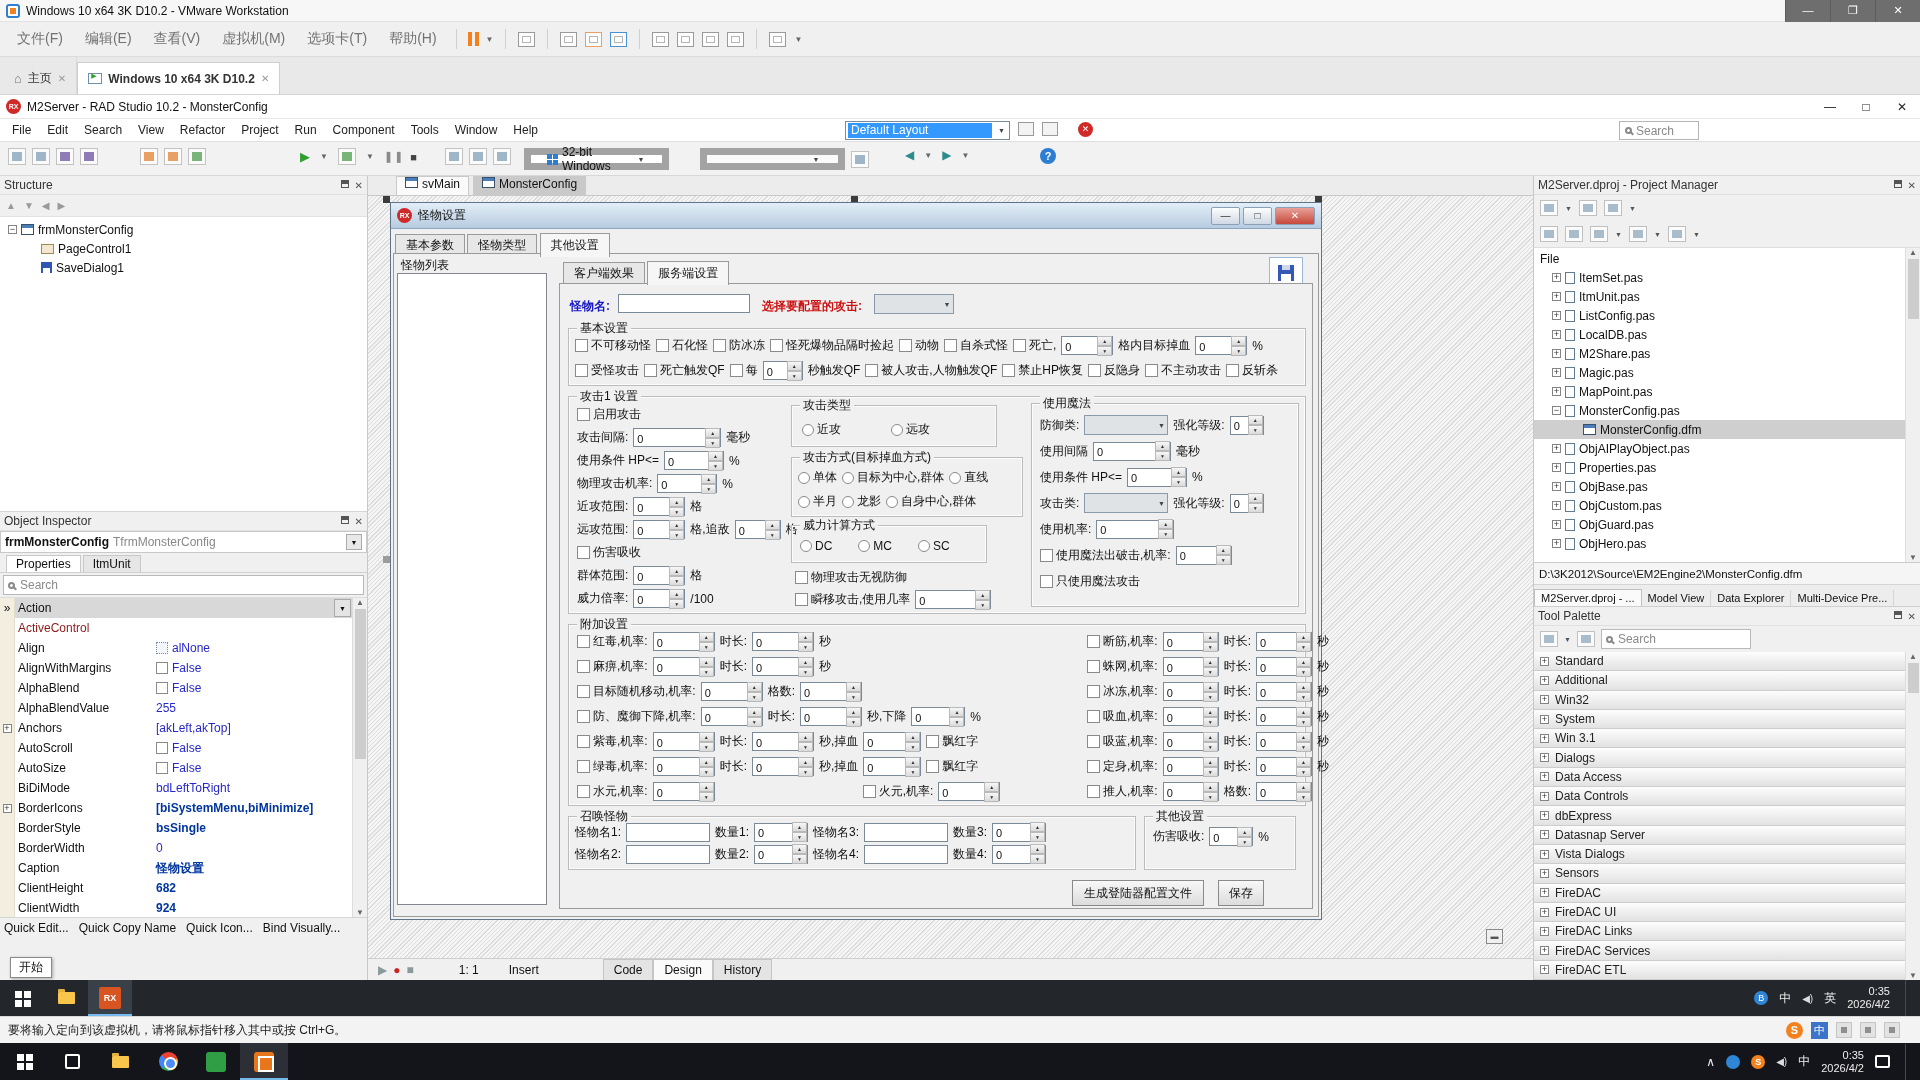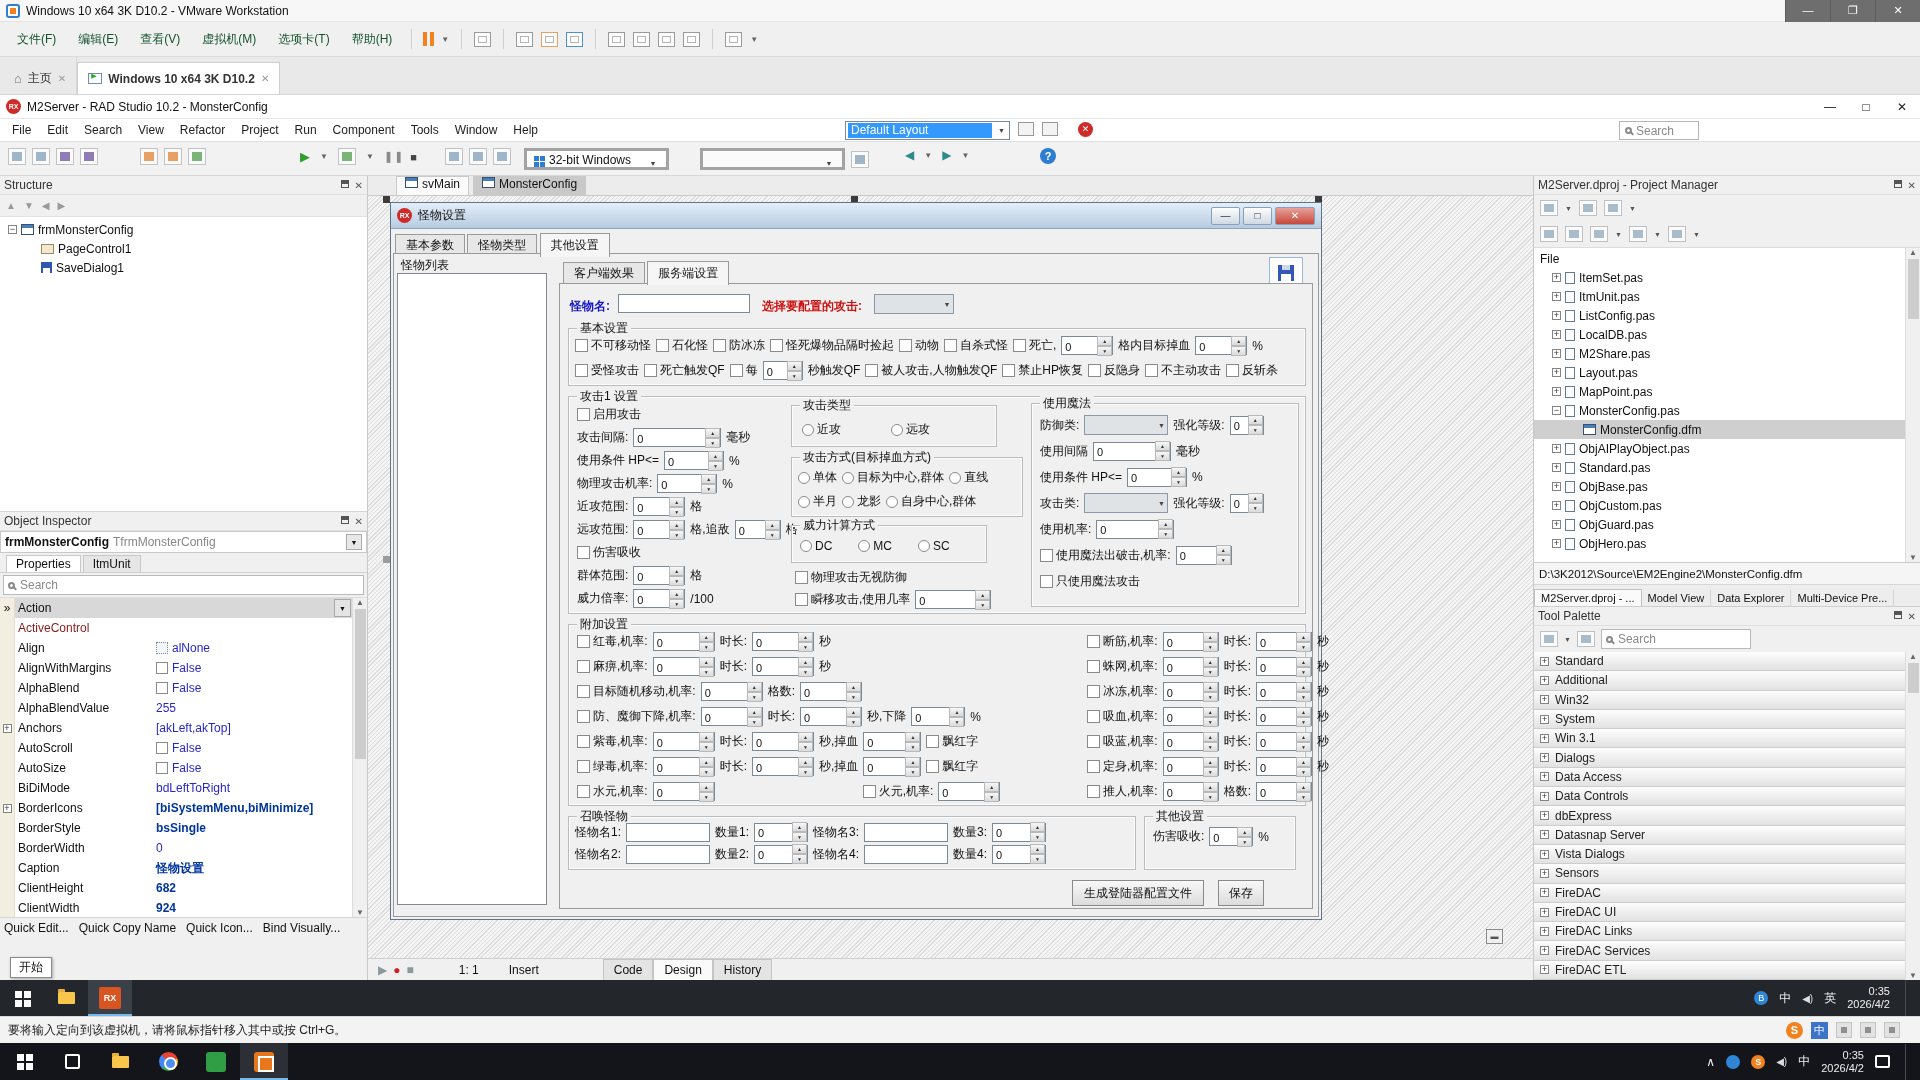--- a/index.html
+++ b/index.html
@@ -9,21 +9,21 @@
   .abs{position:absolute}
   .flex{display:flex;align-items:center}
   i{font-style:normal}
   
   .vmtitle{left:0;top:0;width:1920px;height:22px;background:#f7f7f7;border-bottom:1px solid #e3e3e3;display:flex;align-items:center;padding-left:6px;gap:6px}
   .vmlogo{width:14px;height:14px;border:2px solid #2f7ed0;border-radius:3px;background:#fff;position:relative}
   .vmlogo:after{content:"";position:absolute;left:2px;top:2px;width:6px;height:6px;background:#f38020}
   .winbtns{margin-left:auto;display:flex;height:22px}
   .wbtn{width:45px;height:22px;background:#6e6e6e;color:#fff;text-align:center;line-height:20px;font-size:11px;border-left:1px solid #5c5c5c}
   .vmmenu{left:0;top:22px;width:1920px;height:35px;background:#f0f0f0;display:flex;align-items:center;padding-left:6px;border-bottom:1px solid #dcdcdc}
-  .vmmenu .mi{padding:0 11px;font-size:12px;color:#14532d}
+  .vmmenu .mi{padding:0 11px;font-size:14px;color:#737373}
   .tool-sep{width:1px;height:20px;background:#d0d0d0;margin:0 8px}
   .pauseic{display:inline-flex;gap:3px;margin:0 3px}
   .pauseic i{width:4px;height:14px;background:#f3821e}
   .carat{font-size:8px;color:#666;margin:0 4px}
   .gico{width:17px;height:15px;border:1px solid #9a9a9a;background:#fdfdfd;margin:0 4px;position:relative}
   .gico.or{border-color:#e8a064}.gico.bl{border-color:#4b8fd4}
   .gico:after{content:"";position:absolute;left:3px;top:3px;right:3px;bottom:3px;border:1px solid #b5b5b5}
   .vmtabs{left:0;top:57px;width:1920px;height:38px;background:#e9e9e9;border-bottom:1px solid #d5d5d5;display:flex;align-items:flex-end;padding-left:4px}
   .vtab{height:32px;display:flex;align-items:center;gap:6px;padding:0 10px;color:#333}
   .vtab.act{background:#fff;border:1px solid #cfcfcf;border-bottom:none;font-weight:bold}
@@ -46,21 +46,21 @@
   .mag{width:7px;height:7px;border:2px solid #8a8a8a;border-radius:50%;position:relative;flex:none}
   .mag:after{content:"";position:absolute;width:5px;height:2px;background:#8a8a8a;right:-4px;bottom:-2px;transform:rotate(45deg)}
   .idetools{left:0;top:142px;width:1920px;height:34px;background:#f2f2f2;border-bottom:1px solid #d8d8d8}
   .tgrp{position:absolute;top:6px;display:flex;align-items:center;gap:6px}
   .tic{width:18px;height:17px;border:1px solid #c2c2c2;background:#fbfbfb;position:relative}
   .tic:after{content:"";position:absolute;left:3px;top:3px;right:3px;bottom:3px;background:#9fb6c9}
   .tic.or:after{background:#e8a064}.tic.pu:after{background:#8f7bb5}.tic.gr:after{background:#79b479}
   .gplay{color:#2f9e2f;font-size:13px}
   .gpause{color:#8a8a8a;font-size:11px;letter-spacing:1px}
   .gstop{color:#444;font-size:11px}
-  .combo32{display:flex;align-items:flex-end;gap:4px;width:145px;height:22px;border:3px solid #a3a3a3;background:#fff;padding:0 7px}
+  .combo32{display:flex;align-items:center;gap:4px;width:145px;height:22px;border:7px solid #a3a3a3;background:#fff;padding:0 16px}
   .w4{width:11px;height:11px;display:grid;grid-template-columns:5px 5px;grid-gap:1px}
   .w4 i{background:#2d7dd2;width:5px;height:5px}
   .combo32 .ar,.cmb .ar{margin-left:auto;font-size:7px;color:#444;width:12px;text-align:center}
   .tarrow{color:#2e8b8b;font-size:12px}
   .helpq{width:16px;height:16px;border-radius:50%;background:#2d7dd2;color:#fff;font-weight:bold;text-align:center;line-height:16px;font-size:11px}
   
   .panelhdr{height:19px;background:#f0f0f0;display:flex;align-items:center;padding:0 4px;color:#333;border-bottom:1px solid #e0e0e0}
   .panelhdr .hic{margin-left:auto;display:flex;gap:6px;color:#555;font-size:10px}
   .pin{width:8px;height:8px;border:1px solid #555;border-top-width:4px}
   
@@ -1438,21 +1438,21 @@
             <span>LocalDB.pas</span>
           </div>
           <div class="trw" style="padding-left: 18px;">
             <span class="exp">+</span>
             <span class="ic-page"></span>
             <span>M2Share.pas</span>
           </div>
           <div class="trw" style="padding-left: 18px;">
             <span class="exp">+</span>
             <span class="ic-page"></span>
-            <span>Layout.pas</span>
+            <span>Magic.pas</span>
           </div>
           <div class="trw" style="padding-left: 18px;">
             <span class="exp">+</span>
             <span class="ic-page"></span>
             <span>MapPoint.pas</span>
           </div>
           <div class="trw" style="padding-left: 18px;">
             <span class="exp">−</span>
             <span class="ic-page"></span>
             <span>MonsterConfig.pas</span>
@@ -1463,21 +1463,21 @@
             <span>MonsterConfig.dfm</span>
           </div>
           <div class="trw" style="padding-left: 18px;">
             <span class="exp">+</span>
             <span class="ic-page"></span>
             <span>ObjAIPlayObject.pas</span>
           </div>
           <div class="trw" style="padding-left: 18px;">
             <span class="exp">+</span>
             <span class="ic-page"></span>
-            <span>Standard.pas</span>
+            <span>Properties.pas</span>
           </div>
           <div class="trw" style="padding-left: 18px;">
             <span class="exp">+</span>
             <span class="ic-page"></span>
             <span>ObjBase.pas</span>
           </div>
           <div class="trw" style="padding-left: 18px;">
             <span class="exp">+</span>
             <span class="ic-page"></span>
             <span>ObjCustom.pas</span>

